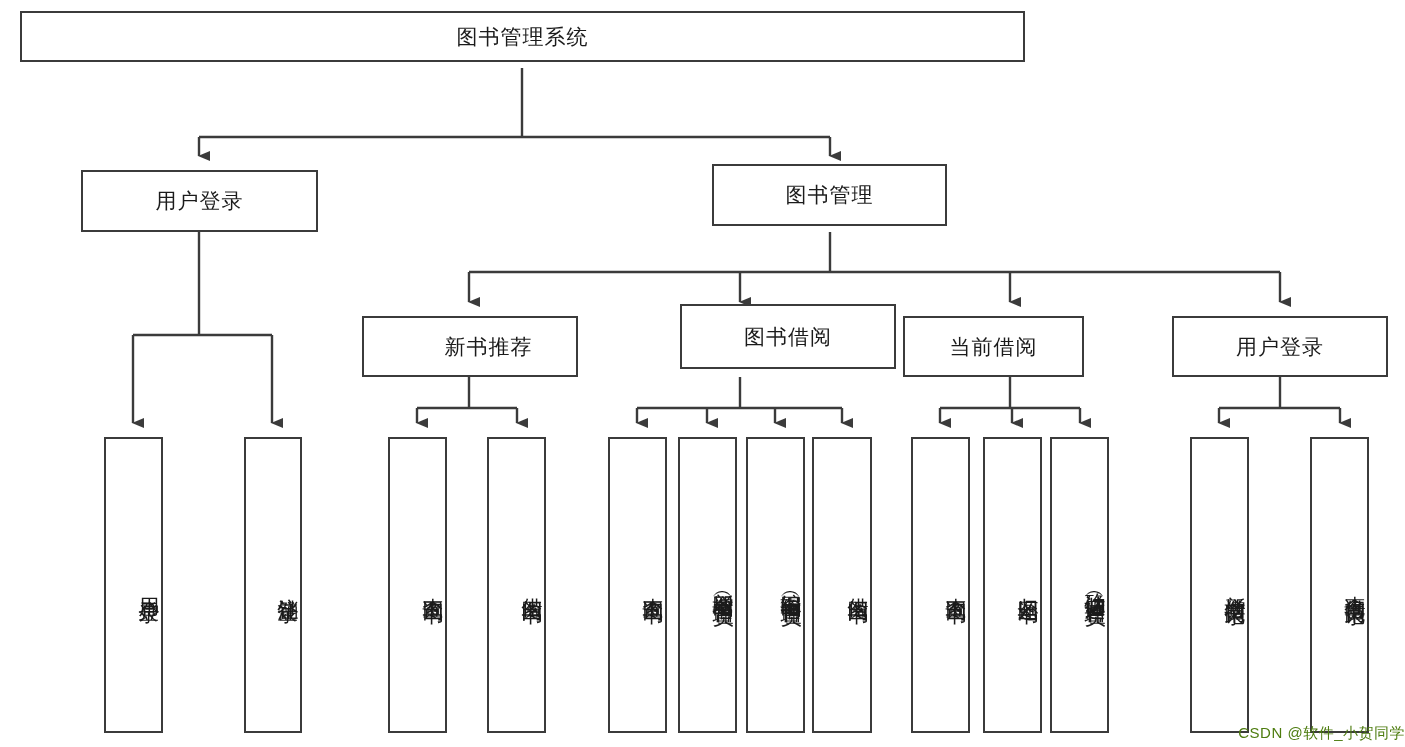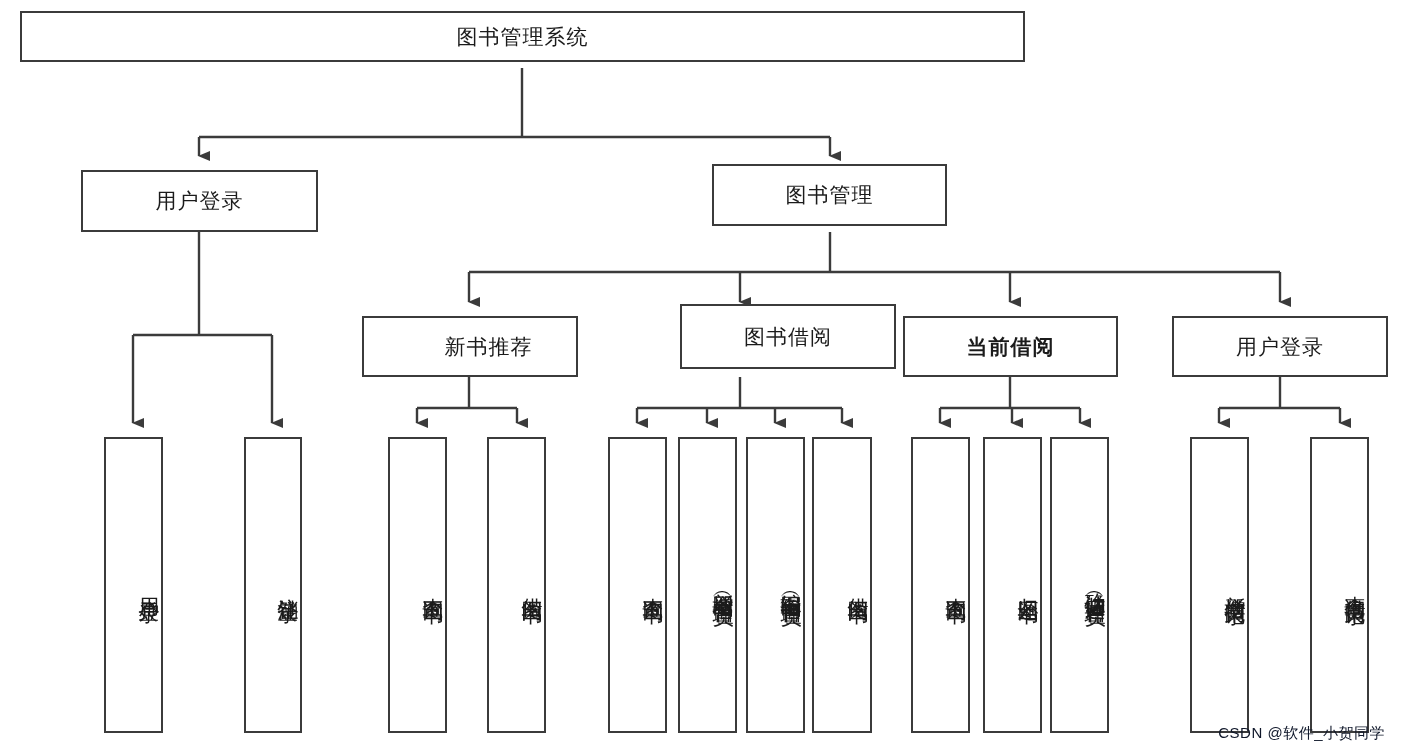--- a/index.html
+++ b/index.html
@@ -9,21 +9,21 @@
   svg.lines{position:absolute;left:0;top:0;width:1405px;height:747px;}
   .node{position:absolute;box-sizing:border-box;background:#ffffff;
         border:2px solid #3b3b3b;display:flex;align-items:center;
         justify-content:center;color:#1b1b1b;}
   .node.h{font-size:21px;letter-spacing:1px;}
   .node.v{font-size:21px;letter-spacing:2px;
           writing-mode:vertical-rl;text-orientation:upright;
           padding-top:10px;padding-bottom:10px;
           align-items:flex-start;justify-content:center;line-height:1.18;}
   .node.v.tall{align-items:flex-start;}
-  .wm{position:absolute;right:20px;bottom:4px;font-size:15px;color:#0f172a;
+  .wm{position:absolute;right:0;bottom:4px;font-size:15px;color:#4d7c0f;
       letter-spacing:.5px;white-space:nowrap;}
 </style>
 </head>
 <body>
 
 <div id="stage">
 
   <svg class="lines" viewBox="0 0 1405 747" xmlns="http://www.w3.org/2000/svg">
     <defs>
       <marker id="ah" markerWidth="10" markerHeight="12" refX="5" refY="11" orient="auto" markerUnits="userSpaceOnUse">
@@ -74,21 +74,21 @@
     </g>
   </svg>
 
   <div class="node h" style="left: 20px; top: 11px; width: 1005px; height: 51px;">图书管理系统</div>
 
   <div class="node h" style="left: 81px; top: 170px; width: 237px; height: 62px;">用户登录</div>
   <div class="node h" style="left: 712px; top: 164px; width: 235px; height: 62px;">图书管理</div>
 
   <div class="node h" style="left: 362px; top: 316px; width: 216px; height: 61px; padding-left: 37px;">新书推荐</div>
   <div class="node h" style="left: 632px; top: 304px; width: 216px; height: 65px; margin-left: 48px;">图书借阅</div>
-  <div class="node h" style="left: 903px; top: 316px; width: 215px; height: 61px; font-weight: bold;">当前借阅</div>
+  <div class="node h" style="left: 903px; top: 316px; width: 181px; height: 61px;">当前借阅</div>
   <div class="node h" style="left: 1172px; top: 316px; width: 216px; height: 61px;">用户登录</div>
 
   <div class="node v" style="left: 104px; top: 437px; width: 59px; height: 296px;">用户登录</div>
   <div class="node v" style="left: 244px; top: 437px; width: 58px; height: 296px;">注销登录</div>
   <div class="node v" style="left: 388px; top: 437px; width: 59px; height: 296px;">查询图书</div>
   <div class="node v" style="left: 487px; top: 437px; width: 59px; height: 296px;">借阅图书</div>
   <div class="node v" style="left: 608px; top: 437px; width: 59px; height: 296px;">查询图书</div>
   <div class="node v tall" style="left: 678px; top: 437px; width: 59px; height: 296px;">新增图书（管理员）</div>
   <div class="node v tall" style="left: 746px; top: 437px; width: 59px; height: 296px;">编辑图书（管理员）</div>
   <div class="node v" style="left: 812px; top: 437px; width: 60px; height: 296px;">借阅图书</div>

